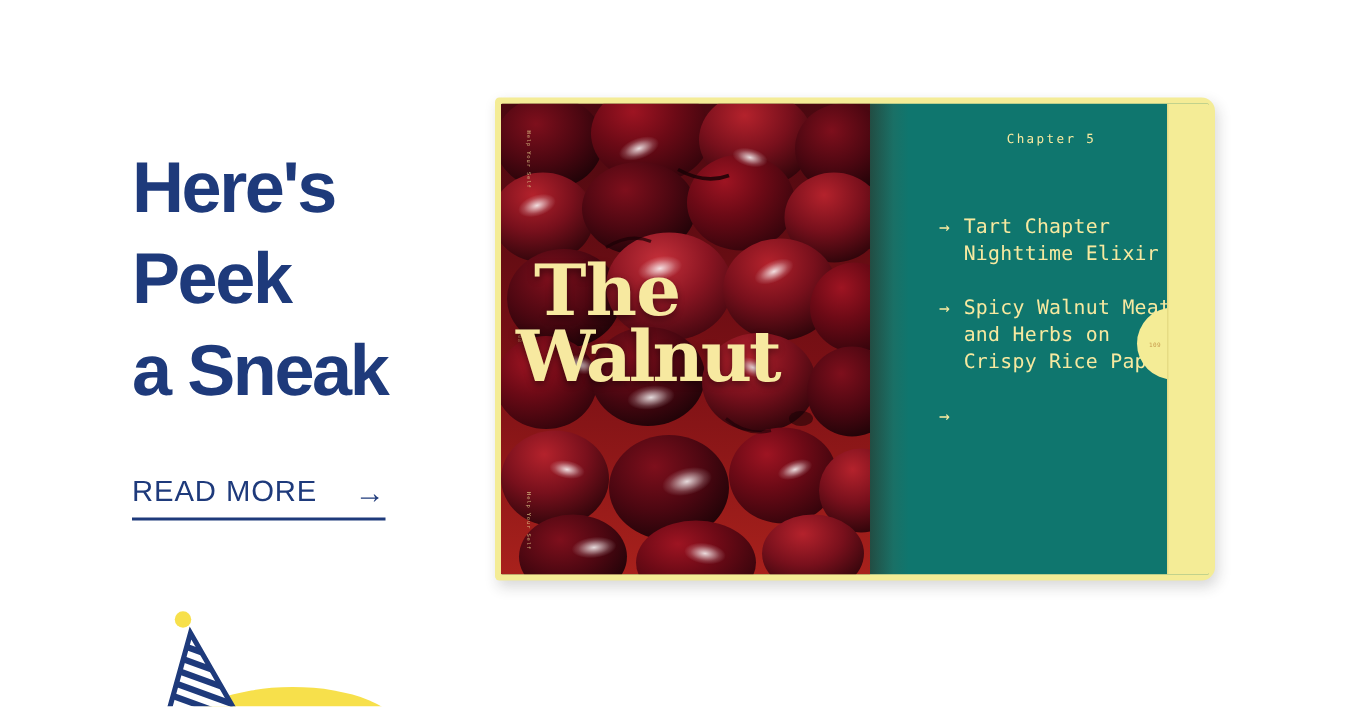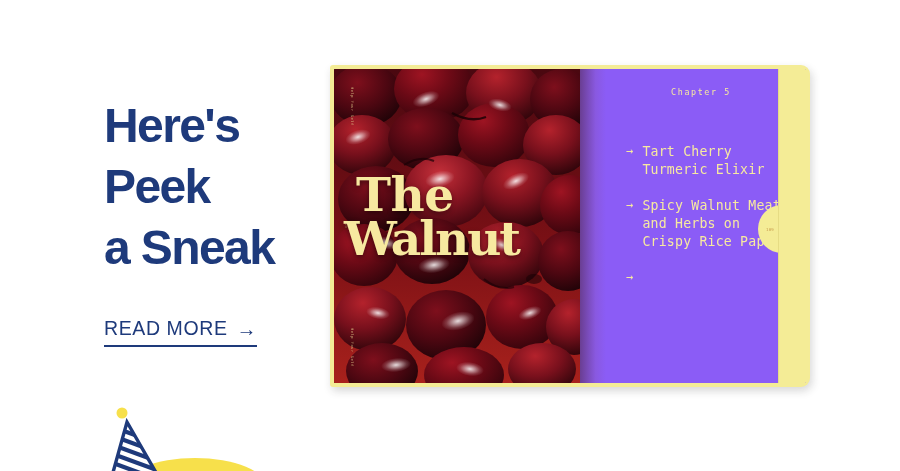--- a/index.html
+++ b/index.html
@@ -16,39 +16,38 @@
     width:900px; height:471px;
     background:#ffffff;
     overflow:hidden;
   }
 
   
   .left-col {
     position:absolute;
     left:88px; top:96px;
     width:230px;
-    margin-left:16px;
   }
 
   .headline {
     color:#1E3A7B;
     font-family:"Liberation Sans", sans-serif;
     font-weight:700;
     font-size:48px;
     line-height:1.27;
     letter-spacing:-1.6px;
   }
   .headline .hl-line { display:block; white-space:nowrap; }
 
   .read-more {
     position:absolute;
     left:0; top:221px;
     display:inline-flex;
     align-items:center;
-    gap:9px;
+    gap:25px;
     color:#1E3A7B;
     font-size:19.5px;
     font-weight:400;
     letter-spacing:0.6px;
     text-decoration:none;
     border-bottom:2px solid #1E3A7B;
     padding-bottom:5px;
     cursor:pointer;
     text-align:center;
   }
@@ -122,21 +121,21 @@
     opacity:0.82;
   }
   .vcap-tl { left:16px; top:18px; }
   .vcap-bl { left:16px; bottom:16px; }
   .vcap-ml { left:10px; top:152px; font-size:3.2px; opacity:0.6; }
 
   
   .brown {
     position:relative;
     flex:1 1 auto;
-    background:#8b5cf6;
+    background:#0f766e;
     overflow:hidden;
   }
   .brown::before {
     content:"";
     position:absolute;
     left:0; top:0; bottom:0; width:26px;
     background:linear-gradient(to right, rgba(60,20,8,0.42), rgba(120,60,30,0.10) 60%, rgba(189,117,72,0));
   }
 
   .chapter {
@@ -343,21 +342,21 @@
           <span class="t2">Walnut</span>
         </div>
       </div>
 
       <div class="brown">
         <div class="chapter">Chapter 5</div>
 
         <ul class="recipe-list">
           <li class="recipe-item">
             <span class="r-arrow">→</span>
-            <span class="r-text">Tart Cherry Turmeric Elixir</span>
+            <span class="r-text">Tart Chapter Nighttime Elixir</span>
           </li>
           <li class="recipe-item">
             <span class="r-arrow">→</span>
             <span class="r-text">Spicy Walnut Meat and Herbs on Crispy Rice Paper</span>
           </li>
           <li class="recipe-item">
             <span class="r-arrow">→</span>
           </li>
         </ul>
 

